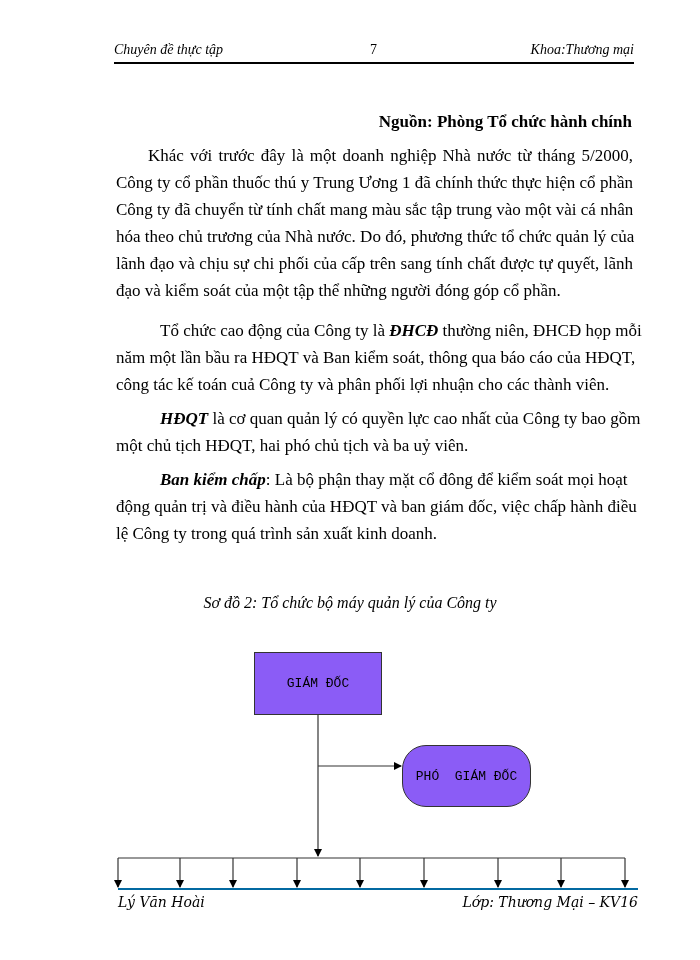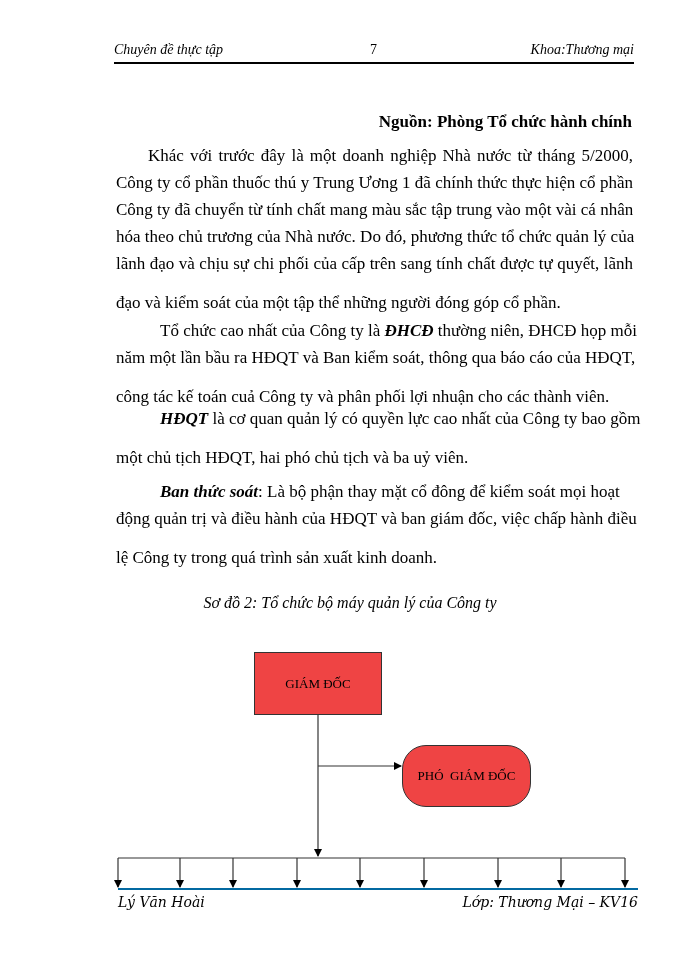--- a/index.html
+++ b/index.html
@@ -47,45 +47,44 @@
       text-align: justify;
     }
     .para .line {
       display: block;
       white-space: nowrap;
       text-align: justify;
       text-align-last: justify;
     }
     .para .line.last {
       text-align-last: left;
-      margin-top: 12px;
     }
     .indent1 { padding-left: 32px; }
     .indent2 { padding-left: 44px; }
 
     .diagram-title {
       position: absolute;
       left: 0;
       width: 700px;
       top: 594px;
       text-align: center;
       font-size: 16px;
       font-weight: normal;
       font-style: italic;
     }
 
     .box {
       position: absolute;
       border: 1px solid #333;
-      background: #ef4444;
+      background: #8b5cf6;
       display: flex;
       align-items: center;
       justify-content: center;
       font-size: 13px;
-      font-family: Liberation Serif, serif;
+      font-family: Liberation Mono, monospace;
     }
 
     .footer {
       position: absolute;
       left: 118px;
       top: 888px;
       width: 520px;
       border-top: 2px solid #0369a1;
       font-family: "DejaVu Serif", "Liberation Serif", serif;
       font-style: italic;
@@ -115,32 +114,32 @@
 <div class="para" style="top:142px;">
   <span class="line indent1">Khác với trước đây là một doanh nghiệp Nhà nước từ tháng 5/2000,</span>
   <span class="line">Công ty cổ phần thuốc thú y Trung Ương 1 đã chính thức thực hiện cổ phần</span>
   <span class="line">Công ty đã chuyển từ tính chất mang màu sắc tập trung vào một vài cá nhân</span>
   <span class="line">hóa theo chủ trương của Nhà nước. Do đó,  phương thức tổ chức quản lý của</span>
   <span class="line">lãnh đạo và chịu sự chi phối của cấp trên sang tính chất được tự quyết,  lãnh</span>
   <span class="line last">đạo và kiểm soát của một tập thể những người đóng góp cổ phần.</span>
 </div>
 
 <div class="para" style="top:317px;">
-  <span class="line indent2"><span>Tổ chức cao nhất của Công ty là </span><b><i>ĐHCĐ</i></b><span> thường niên,   ĐHCĐ họp mỗi</span></span>
+  <span class="line indent2"><span>Tổ chức cao động của Công ty là </span><b><i>ĐHCĐ</i></b><span> thường niên,   ĐHCĐ họp mỗi</span></span>
   <span class="line">năm một lần bầu ra HĐQT và Ban kiểm soát,  thông qua báo cáo của HĐQT,</span>
   <span class="line last">công tác kế toán cuả Công ty và phân phối lợi nhuận cho các thành viên.</span>
 </div>
 
 <div class="para" style="top:405px;">
   <span class="line indent2"><b><i>HĐQT</i></b><span> là cơ quan quản lý có quyền lực cao nhất của Công ty bao gồm</span></span>
   <span class="line last">một chủ tịch HĐQT,  hai phó chủ tịch và ba uỷ viên.</span>
 </div>
 
 <div class="para" style="top:466px;">
-  <span class="line indent2 last"><b><i>Ban thức soát</i></b><span>: Là bộ phận thay mặt cổ đông để kiểm soát mọi hoạt</span></span>
+  <span class="line indent2 last"><b><i>Ban kiểm chấp</i></b><span>: Là bộ phận thay mặt cổ đông để kiểm soát mọi hoạt</span></span>
   <span class="line">động quản trị và điều hành của HĐQT và ban giám đốc,  việc chấp hành điều</span>
   <span class="line last">lệ Công ty trong quá trình sản xuất kinh doanh.</span>
 </div>
 
 <div class="diagram-title">Sơ đồ 2: Tổ chức bộ máy quản lý của Công ty</div>
 
 <svg class="lines" width="700" height="960">
   <defs>
     <marker id="arr" markerWidth="8" markerHeight="8" refX="7" refY="4" orient="auto" markerUnits="userSpaceOnUse">
       <path d="M0,0 L8,4 L0,8 z" fill="#000"></path>

